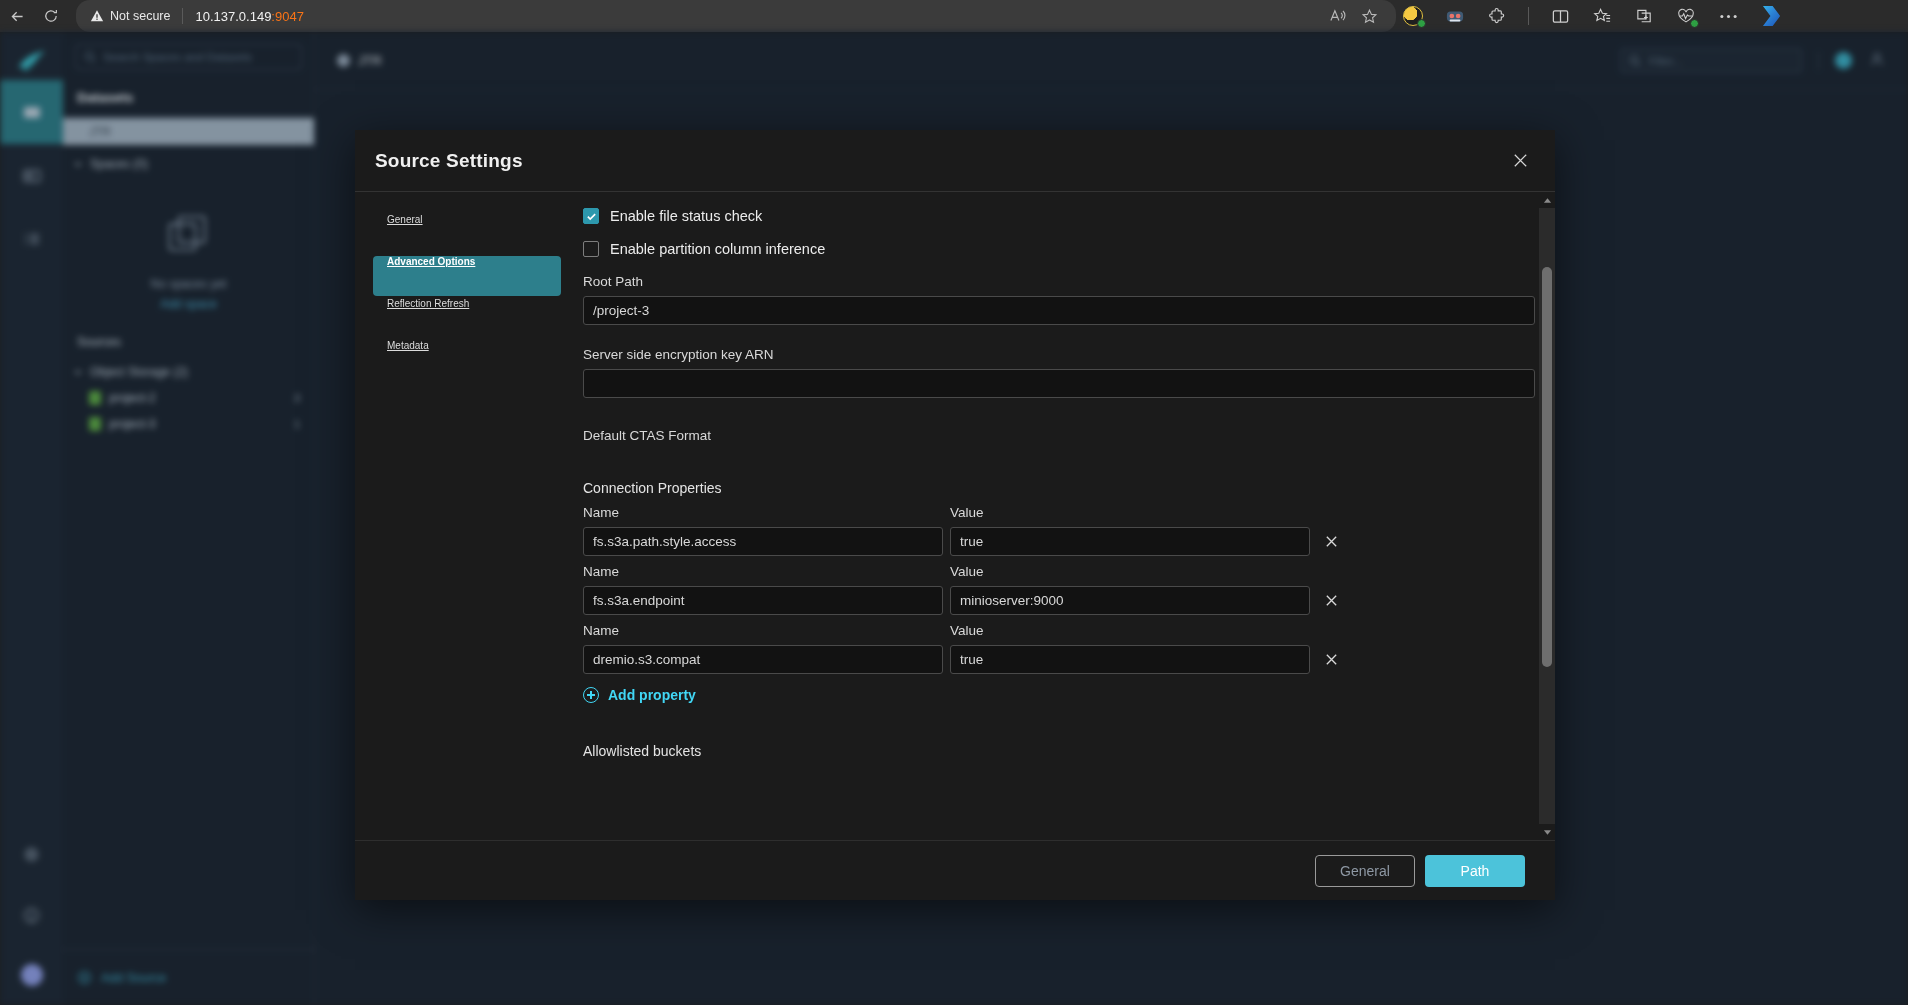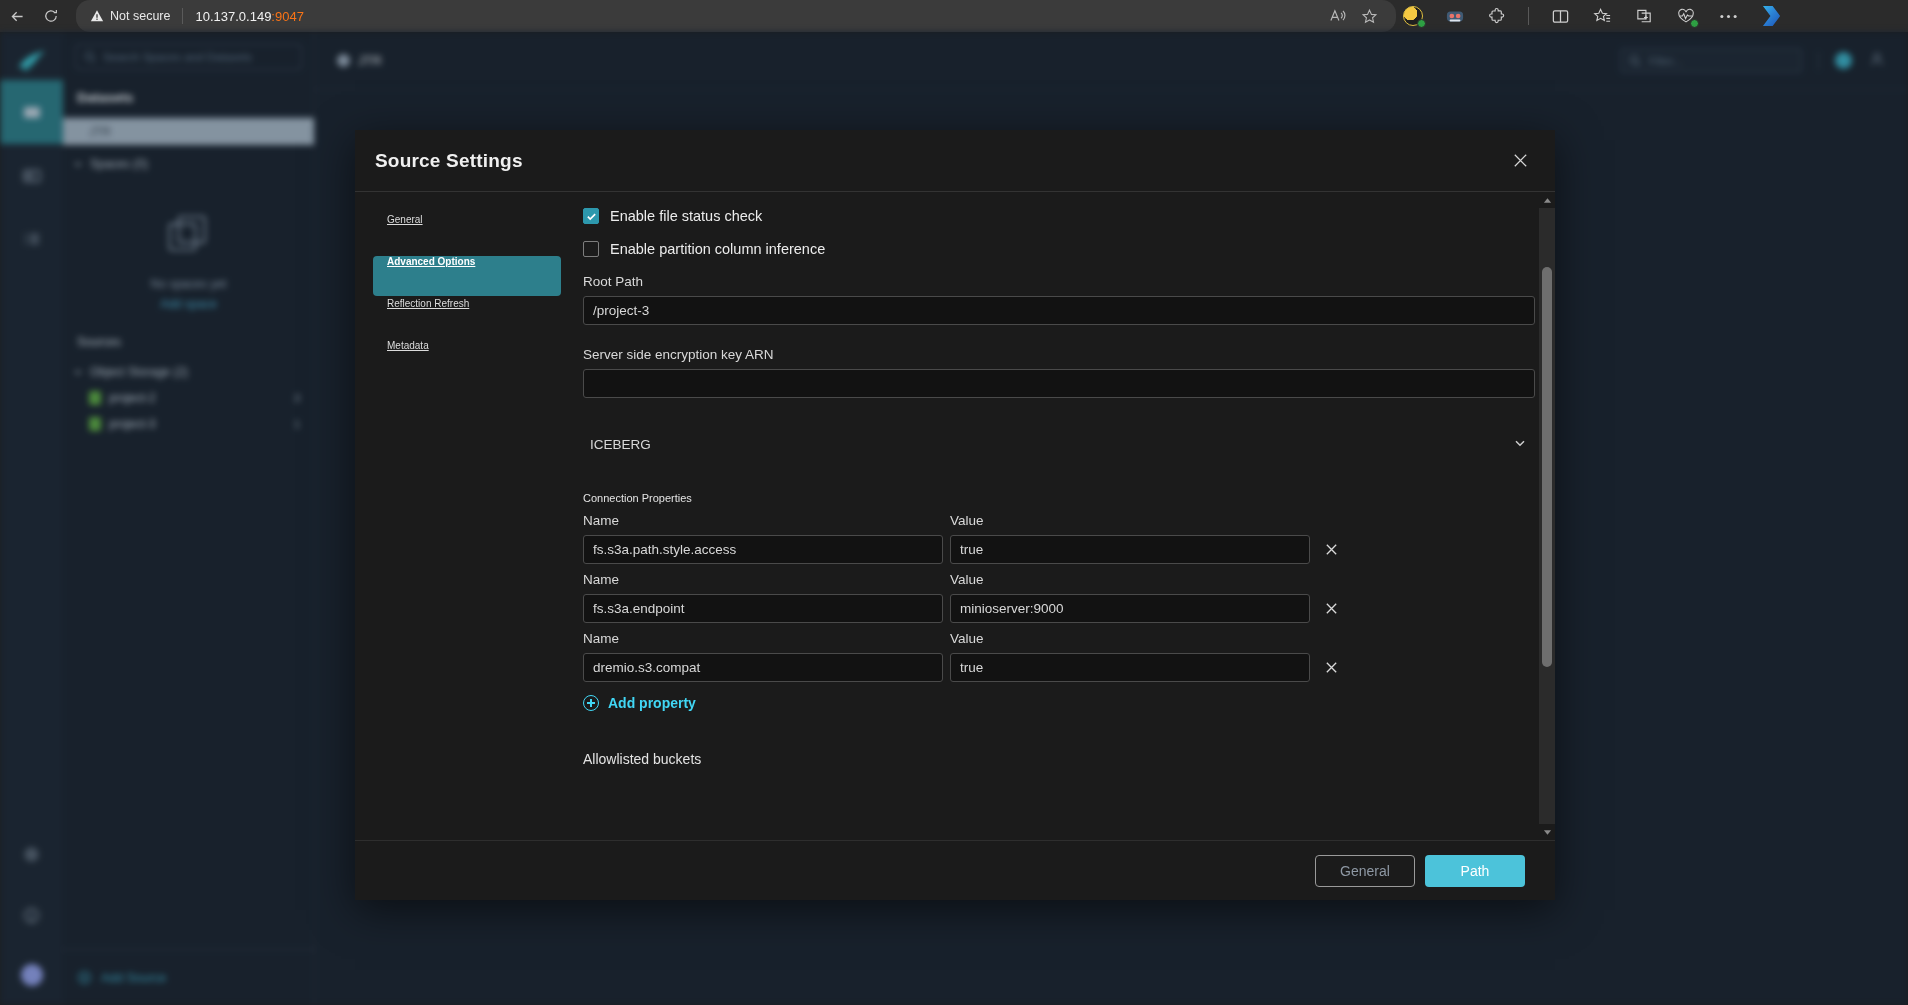--- a/index.html
+++ b/index.html
@@ -227,21 +227,21 @@
   .gap-22 { height: 22px; }
   .gap-30 { height: 30px; }
 
   .select-row {
     height: 34px; display:flex; align-items:center;
     border-bottom: 1px solid transparent;
     color: #d8d8d8; font-size: 13.5px; padding: 0 8px 0 7px;
   }
   .select-row .chev { margin-left: auto; color:#cfcfcf; }
 
-  .sec-title { color: #e4e4e4; font-size: 11px; margin-bottom: 9px; }
+  .sec-title { color: #e4e4e4; font-size: 14px; margin-bottom: 9px; }
 
   .prop-row { display: flex; align-items: flex-end; gap: 0; margin-bottom: 8px; }
   .prop-col-name { width: 360px; }
   .prop-col-val  { width: 360px; margin-left: 7px; }
   .prop-x {
     width: 42px; height: 29px;
     display:flex; align-items:center; justify-content:center;
     color: #dadada;
   }
   .add-prop {
@@ -566,28 +566,21 @@
       <div class="field-label">Root Path</div>
       <div class="input">/project-3</div>
 
       <div class="gap-22"></div>
 
       <div class="field-label">Server side encryption key ARN</div>
       <div class="input">&nbsp;</div>
 
       <div class="gap-30"></div>
 
-      <div class="select-row">
-        <span>ICEBERG</span>
-        <span class="chev">
-          <svg width="14" height="14" viewBox="0 0 14 14" fill="none" stroke="currentColor" stroke-width="1.5">
-            <path d="M3 5.2L7 9.2l4-4"></path>
-          </svg>
-        </span>
-      </div>
+      <div class="field-label">Default CTAS Format</div>
 
       <div class="gap-30"></div>
 
       <div class="sec-title">Connection Properties</div>
 
       <div>
         <div style="display:flex">
           <div class="prop-col-name">
               <div class="field-label">Name</div>
             </div>

